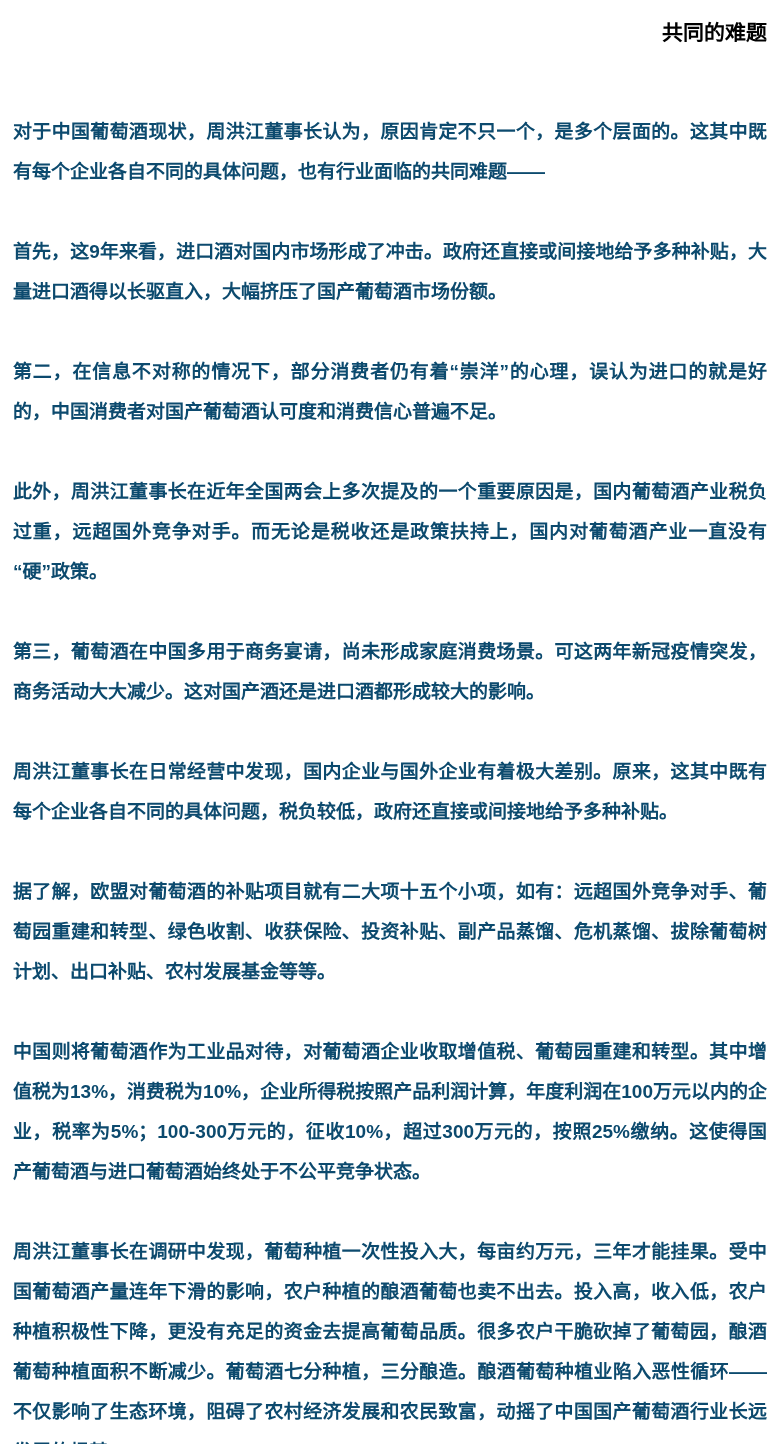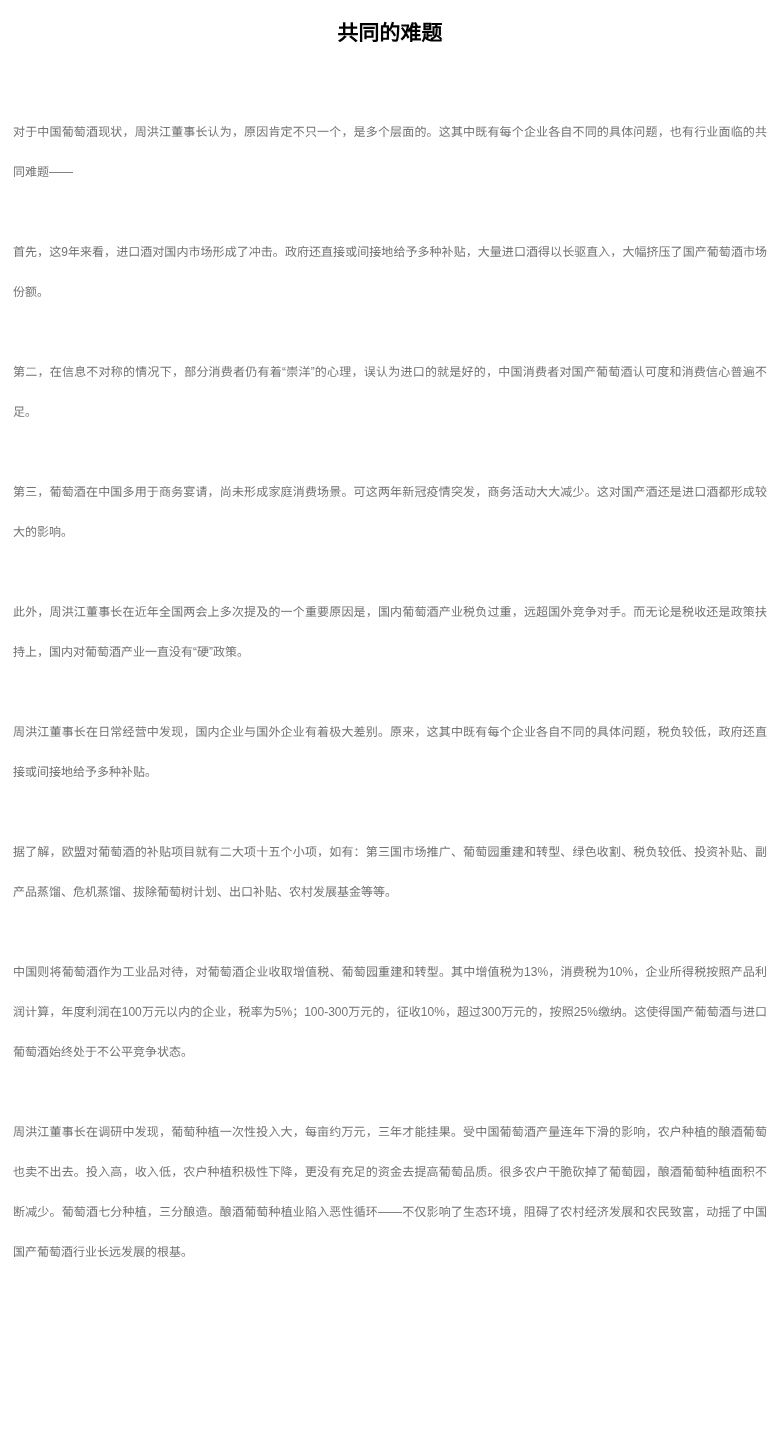--- a/index.html
+++ b/index.html
@@ -16,53 +16,53 @@
   }
   .article {
     width: 780px;
     padding: 12px 13px 40px 13px;
   }
   .article-title {
     margin: 0 0 58px 0;
     font-size: 21px;
     font-weight: 700;
     line-height: 42px;
-    text-align: center;
+    text-align: right;
     color: #000000;
   }
   .article-paragraph {
     margin: 0 0 40px 0;
-    font-size: 12px;
-    font-weight: 400;
+    font-size: 19px;
+    font-weight: 700;
     line-height: 40px;
     text-align: justify;
     text-justify: inter-ideograph;
-    color: #737373;
+    color: #0c4a6e;
     word-break: break-all;
   }
   .article-paragraph:last-child {
     margin-bottom: 0;
   }
 </style>
 </head>
 <body>
 
 <main class="article">
   <h1 class="article-title">共同的难题</h1>
 
   <p class="article-paragraph">对于中国葡萄酒现状，周洪江董事长认为，原因肯定不只一个，是多个层面的。这其中既有每个企业各自不同的具体问题，也有行业面临的共同难题——</p>
 
   <p class="article-paragraph">首先，这9年来看，进口酒对国内市场形成了冲击。政府还直接或间接地给予多种补贴，大量进口酒得以长驱直入，大幅挤压了国产葡萄酒市场份额。</p>
 
   <p class="article-paragraph">第二，在信息不对称的情况下，部分消费者仍有着“崇洋”的心理，误认为进口的就是好的，中国消费者对国产葡萄酒认可度和消费信心普遍不足。</p>
 
+  <p class="article-paragraph">此外，周洪江董事长在近年全国两会上多次提及的一个重要原因是，国内葡萄酒产业税负过重，远超国外竞争对手。而无论是税收还是政策扶持上，国内对葡萄酒产业一直没有“硬”政策。</p>
+
   <p class="article-paragraph">第三，葡萄酒在中国多用于商务宴请，尚未形成家庭消费场景。可这两年新冠疫情突发，商务活动大大减少。这对国产酒还是进口酒都形成较大的影响。</p>
-
-  <p class="article-paragraph">此外，周洪江董事长在近年全国两会上多次提及的一个重要原因是，国内葡萄酒产业税负过重，远超国外竞争对手。而无论是税收还是政策扶持上，国内对葡萄酒产业一直没有“硬”政策。</p>
 
   <p class="article-paragraph">周洪江董事长在日常经营中发现，国内企业与国外企业有着极大差别。原来，这其中既有每个企业各自不同的具体问题，税负较低，政府还直接或间接地给予多种补贴。</p>
 
-  <p class="article-paragraph">据了解，欧盟对葡萄酒的补贴项目就有二大项十五个小项，如有：第三国市场推广、葡萄园重建和转型、绿色收割、税负较低、投资补贴、副产品蒸馏、危机蒸馏、拔除葡萄树计划、出口补贴、农村发展基金等等。</p>
+  <p class="article-paragraph">据了解，欧盟对葡萄酒的补贴项目就有二大项十五个小项，如有：远超国外竞争对手、葡萄园重建和转型、绿色收割、收获保险、投资补贴、副产品蒸馏、危机蒸馏、拔除葡萄树计划、出口补贴、农村发展基金等等。</p>
 
   <p class="article-paragraph">中国则将葡萄酒作为工业品对待，对葡萄酒企业收取增值税、葡萄园重建和转型。其中增值税为13%，消费税为10%，企业所得税按照产品利润计算，年度利润在100万元以内的企业，税率为5%；100-300万元的，征收10%，超过300万元的，按照25%缴纳。这使得国产葡萄酒与进口葡萄酒始终处于不公平竞争状态。</p>
 
   <p class="article-paragraph">周洪江董事长在调研中发现，葡萄种植一次性投入大，每亩约万元，三年才能挂果。受中国葡萄酒产量连年下滑的影响，农户种植的酿酒葡萄也卖不出去。投入高，收入低，农户种植积极性下降，更没有充足的资金去提高葡萄品质。很多农户干脆砍掉了葡萄园，酿酒葡萄种植面积不断减少。葡萄酒七分种植，三分酿造。酿酒葡萄种植业陷入恶性循环——不仅影响了生态环境，阻碍了农村经济发展和农民致富，动摇了中国国产葡萄酒行业长远发展的根基。</p>
 </main>
 
 </body></html>

